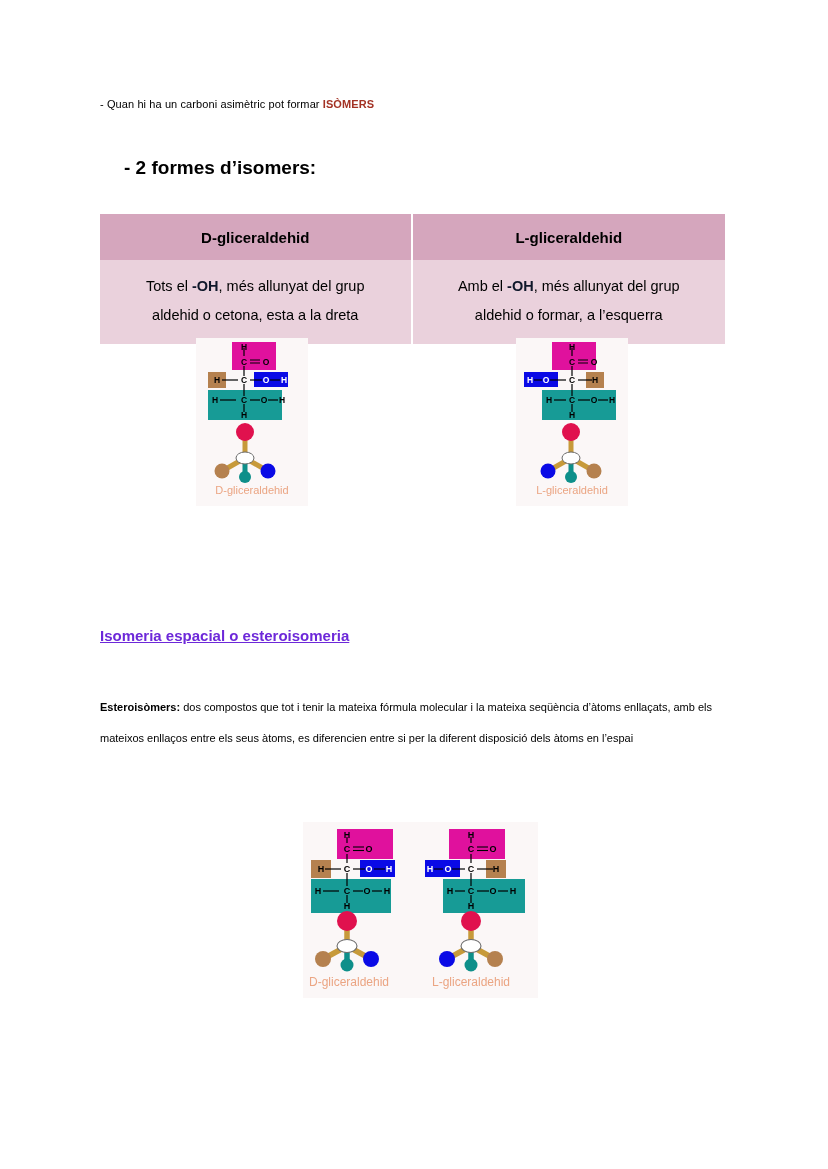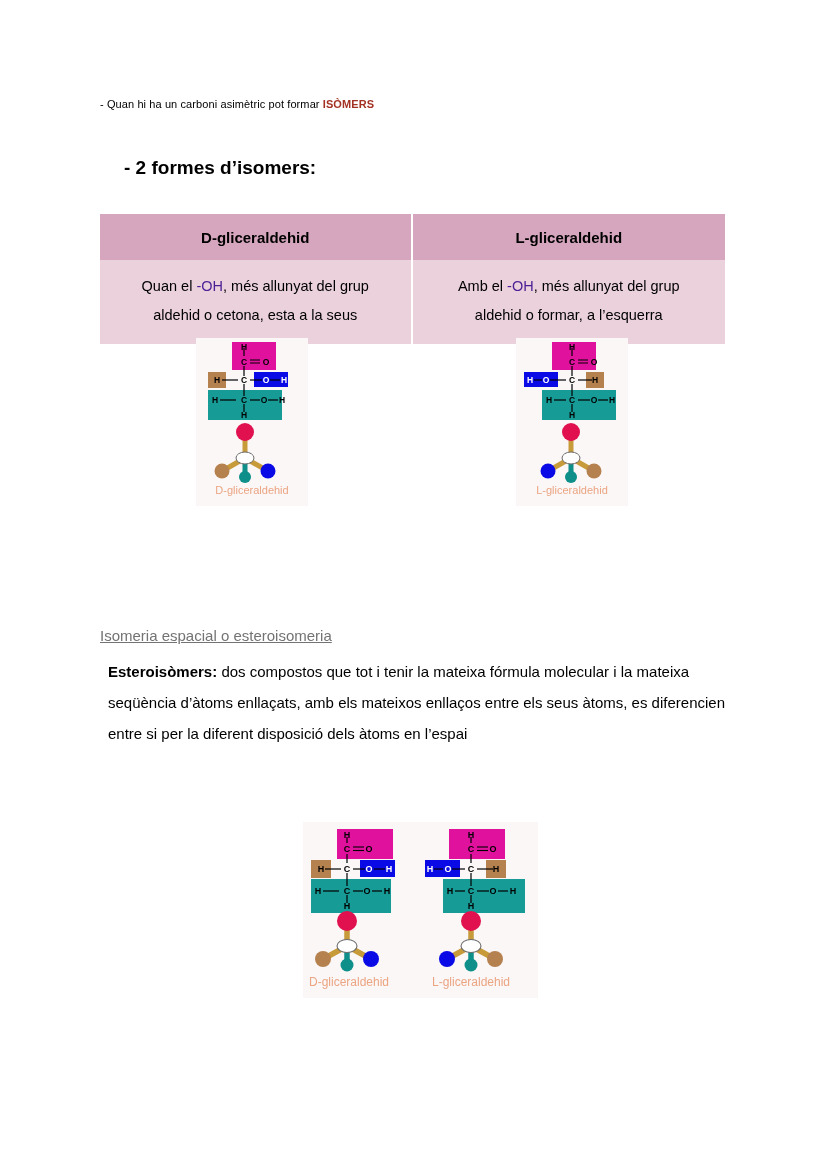--- a/index.html
+++ b/index.html
@@ -70,21 +70,22 @@
     background: #ead1dc;
     font-size: 14.5px;
     text-align: center;
     vertical-align: middle;
     padding: 12px 14px 14px 14px;
     line-height: 2.0;
     border-right: 2px solid #ffffff;
   }
   .cmp-table td:last-child { border-right: none; }
   .oh {
-    color: #4c1d95;
+    color: #0f172a;
+    font-weight: bold;
   }
 
   
   .fig {
     position: absolute;
     background: #fbf7f7;
   }
   .fig-top-d  { left: 196px; top: 338px; width: 112px; height: 168px; }
   .fig-top-l  { left: 516px; top: 338px; width: 112px; height: 168px; }
   .fig-bot    { left: 303px; top: 822px; width: 235px; height: 176px; }
@@ -108,33 +109,32 @@
     top: 572px;
     font-size: 15.5px;
     text-decoration: underline;
     white-space: nowrap;
   }
   .h-isomeria {
     position: absolute;
     left: 100px;
     top: 627px;
     font-size: 15px;
-    font-weight: normal;
-    color: #737373;
+    font-weight: bold;
+    color: #6d28d9;
     text-decoration: underline;
     white-space: nowrap;
   }
   .p-estereo {
     position: absolute;
     left: 100px;
-    top: 656px;
+    top: 692px;
     width: 620px;
-    font-size: 15px;
+    font-size: 11px;
     line-height: 31px;
-    margin-left: 8px;
   }
   .p-estereo b { font-weight: bold; }
 
   .p-asterisc {
     position: absolute;
     left: 100px;
     top: 766px;
     width: 620px;
     font-size: 15px;
     line-height: 31px;
@@ -158,22 +158,22 @@
   <table class="cmp-table">
     <thead>
       <tr>
         <th>D-gliceraldehid</th>
         <th>L-gliceraldehid</th>
       </tr>
     </thead>
     <tbody>
       <tr>
         <td>
-          <span>Quan el </span><span class="oh">-OH</span><span>, més allunyat del grup</span><br>
-          <span>aldehid o cetona, esta a la seus</span>
+          <span>Tots el </span><span class="oh">-OH</span><span>, més allunyat del grup</span><br>
+          <span>aldehid o cetona, esta a la dreta</span>
         </td>
         <td>
           <span>Amb el </span><span class="oh">-OH</span><span>, més allunyat del grup</span><br>
           <span>aldehid o formar,  a l’esquerra</span>
         </td>
       </tr>
     </tbody>
   </table>
 
   <div class="fig fig-top-d">

